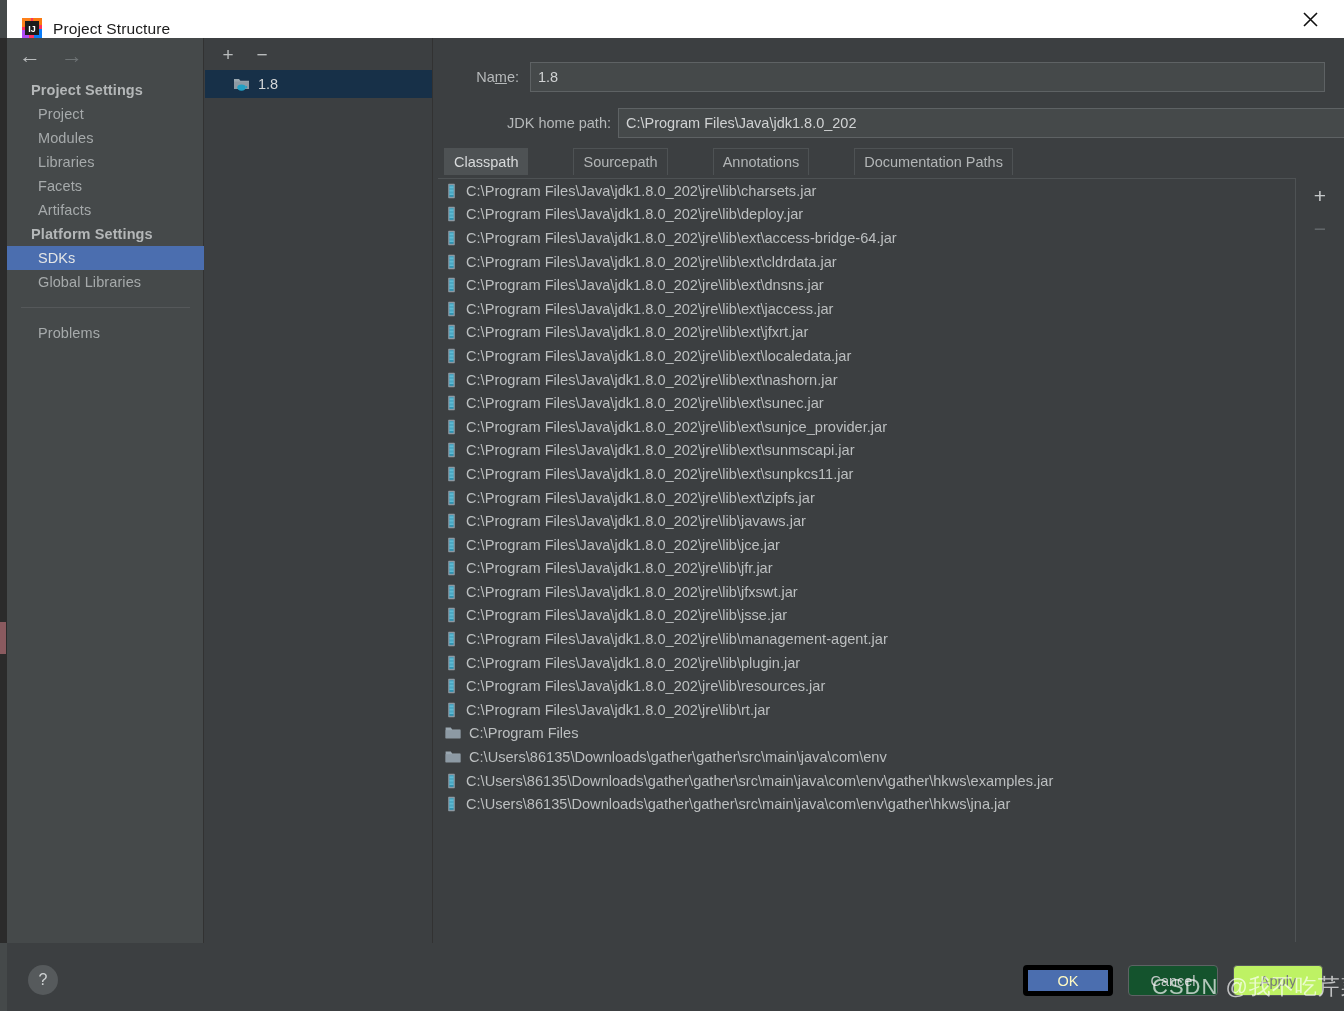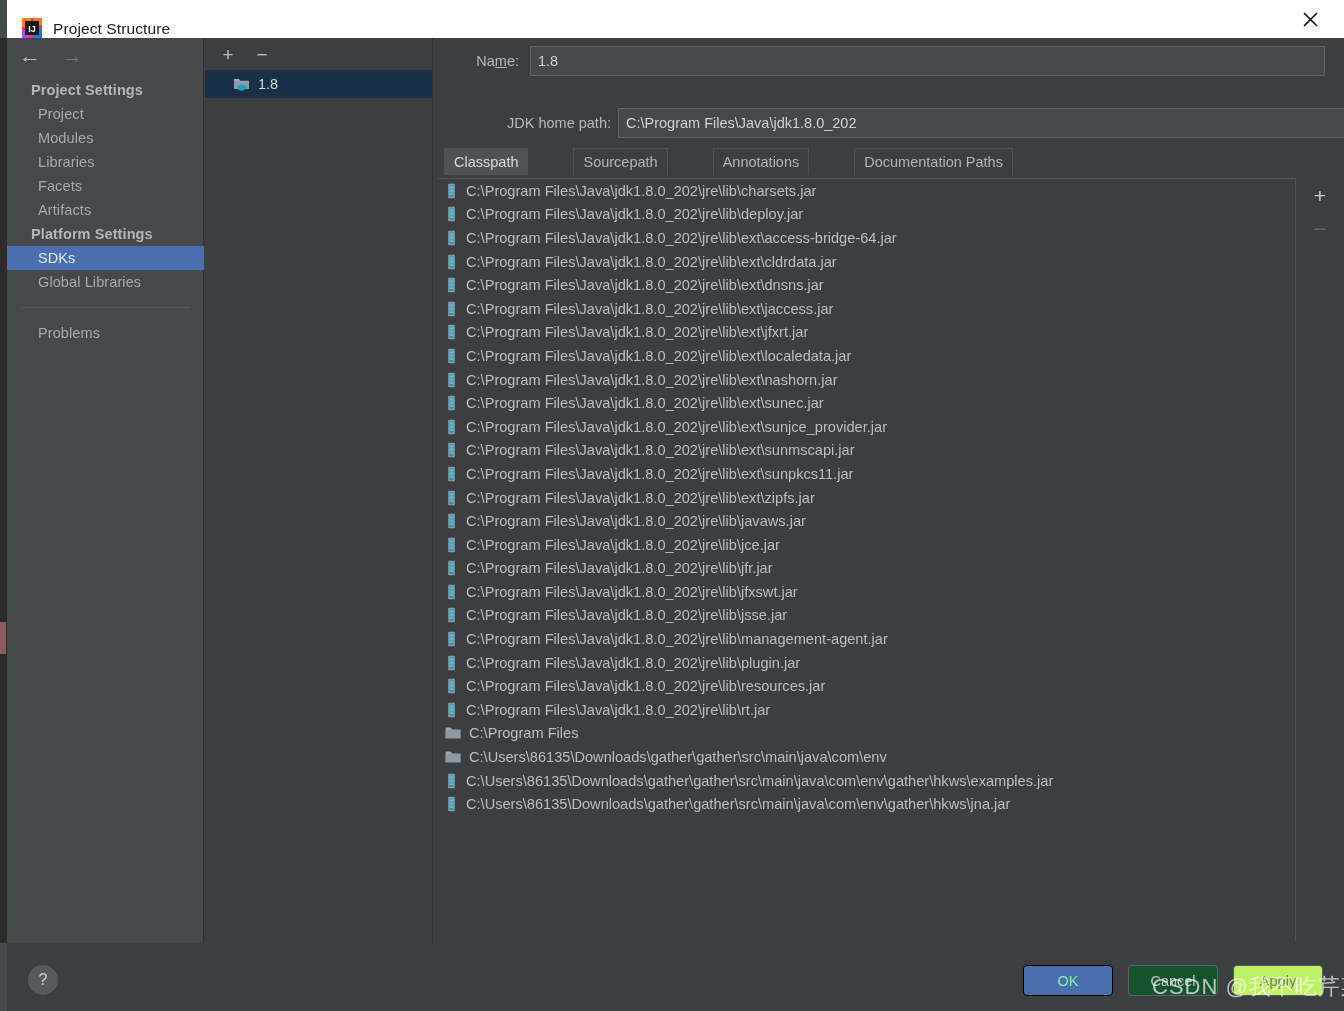--- a/index.html
+++ b/index.html
@@ -181,21 +181,21 @@
     background: #565a5c; color: #cfd2d3;
     display: flex; align-items: center; justify-content: center;
     font-size: 16px;
   }
   .btn {
     position: absolute; top: 22px;
     height: 31px; min-width: 90px;
     display: flex; align-items: center; justify-content: center;
     font-size: 14.5px; border-radius: 4px;
   }
-  .btn-ok { left: 1016px; width: 90px; background: #4b6eaf; border: 1px solid #000000; color: #86efac; }
+  .btn-ok { left: 1016px; width: 90px; background: #4b6eaf; border: 5px solid #000000; color: #fef9c3; }
   .btn-cancel { left: 1121px; width: 90px; background: #14532d; border: 1px solid #5e6264; color: #c4c7c8; }
   .btn-apply { left: 1226px; width: 90px; background: #bef264; border: 1px solid #54585a; color: #76797b; }
 
   .watermark {
     position: absolute; left: 1152px; top: 972px;
     font-size: 22px; color: rgba(255,255,255,.68);
     letter-spacing: 1px; pointer-events: none; white-space: nowrap;
   }
 
   
@@ -270,21 +270,21 @@
               <path d="M12.6 9.2 q2 .4 .6 1.8" stroke="#21a0c4" stroke-width="1.1" fill="none"></path>
             </svg>
           </span>
           <span>1.8</span>
         </div>
       </div>
     </div>
 
     <div class="detail">
 
-      <div class="field-row" style="position:absolute;left:0;top:8px;width:100%;">
+      <div class="field-row" style="position:absolute;left:0;top:24px;width:100%;">
         <span class="field-label" style="width:85px;">Na<span class="mn">m</span>e:</span>
         <span class="text-input" style="margin-left:11px;width:795px;">1.8</span>
       </div>
 
       <div class="field-row" style="position:absolute;left:0;top:70px;width:100%;margin-left:44px;">
         <span class="field-label" style="width:133px;">JDK home path:</span>
         <span class="path-input" style="margin-left:7px;width:769px;">
           <span>C:\Program Files\Java\jdk1.8.0_202</span>
           <span class="browse-btn">
             <svg width="18" height="15" viewBox="0 0 18 15" class="ic">

